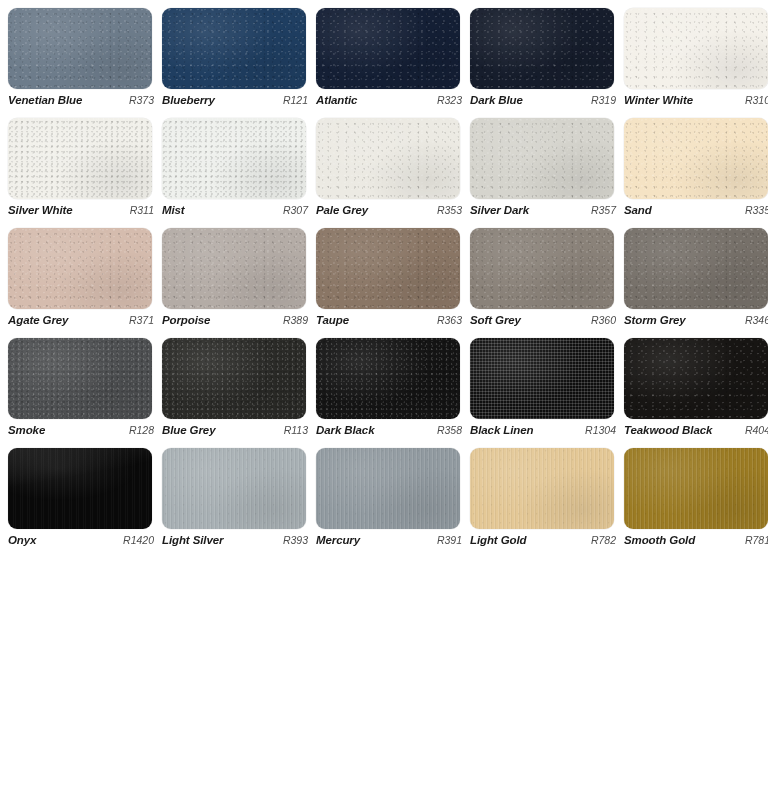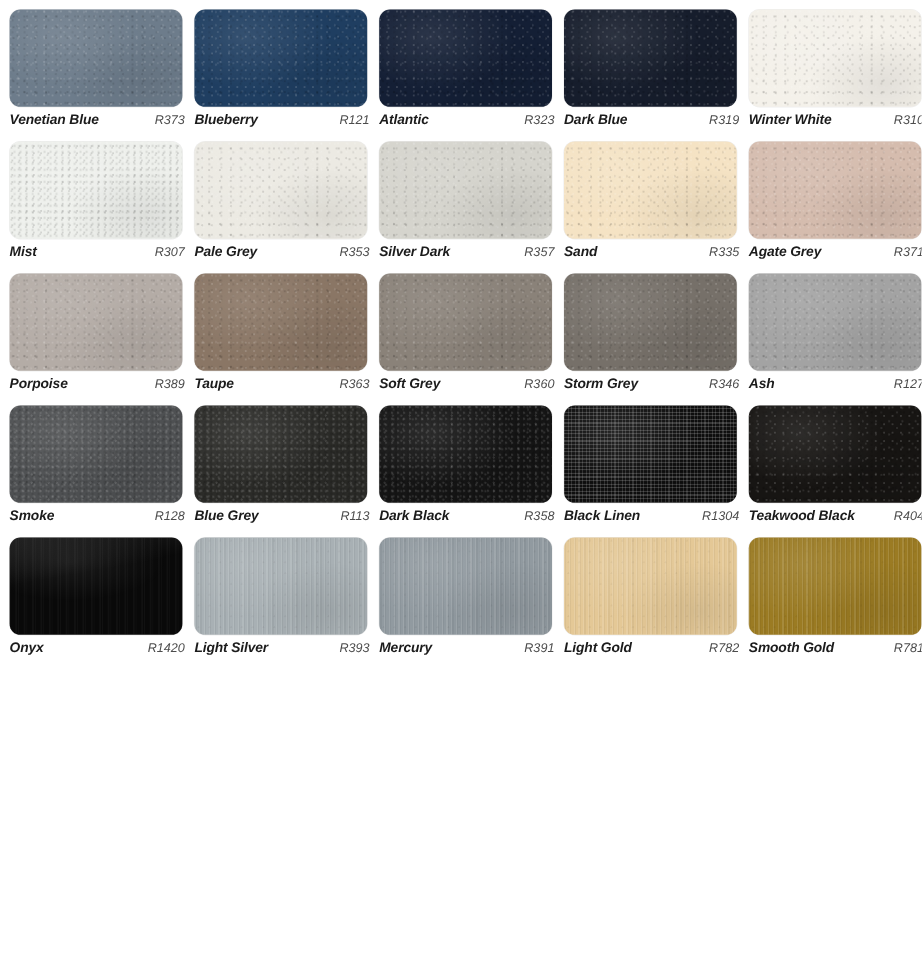--- a/index.html
+++ b/index.html
@@ -180,20 +180,27 @@
       </div>
     </div>
     <div class="swatch-cell">
       <div class="swatch-chip" style="background: rgb(244, 241, 234);"></div>
       <div class="swatch-caption">
         <span class="swatch-name">Winter White</span>
         <span class="swatch-code">R310</span>
       </div>
     </div>
     <div class="swatch-cell">
+      <div class="swatch-chip tex-coarse" style="background: rgb(241, 240, 234);"></div>
+      <div class="swatch-caption">
+        <span class="swatch-name">Silver White</span>
+        <span class="swatch-code">R311</span>
+      </div>
+    </div>
+    <div class="swatch-cell">
       <div class="swatch-chip tex-coarse" style="background: rgb(238, 240, 236);"></div>
       <div class="swatch-caption">
         <span class="swatch-name">Mist</span>
         <span class="swatch-code">R307</span>
       </div>
     </div>
     <div class="swatch-cell">
       <div class="swatch-chip" style="background: rgb(236, 234, 227);"></div>
       <div class="swatch-caption">
         <span class="swatch-name">Pale Grey</span>
@@ -240,27 +247,20 @@
       <div class="swatch-caption">
         <span class="swatch-name">Soft Grey</span>
         <span class="swatch-code">R360</span>
       </div>
     </div>
     <div class="swatch-cell">
       <div class="swatch-chip" style="background: rgb(118, 112, 105);"></div>
       <div class="swatch-caption">
         <span class="swatch-name">Storm Grey</span>
         <span class="swatch-code">R346</span>
-      </div>
-    </div>
-    <div class="swatch-cell">
-      <div class="swatch-chip" style="background: rgb(163, 163, 163);"></div>
-      <div class="swatch-caption">
-        <span class="swatch-name">Ash</span>
-        <span class="swatch-code">R127</span>
       </div>
     </div>
     <div class="swatch-cell">
       <div class="swatch-chip tex-coarse" style="background: rgb(78, 80, 82);"></div>
       <div class="swatch-caption">
         <span class="swatch-name">Smoke</span>
         <span class="swatch-code">R128</span>
       </div>
     </div>
     <div class="swatch-cell">

